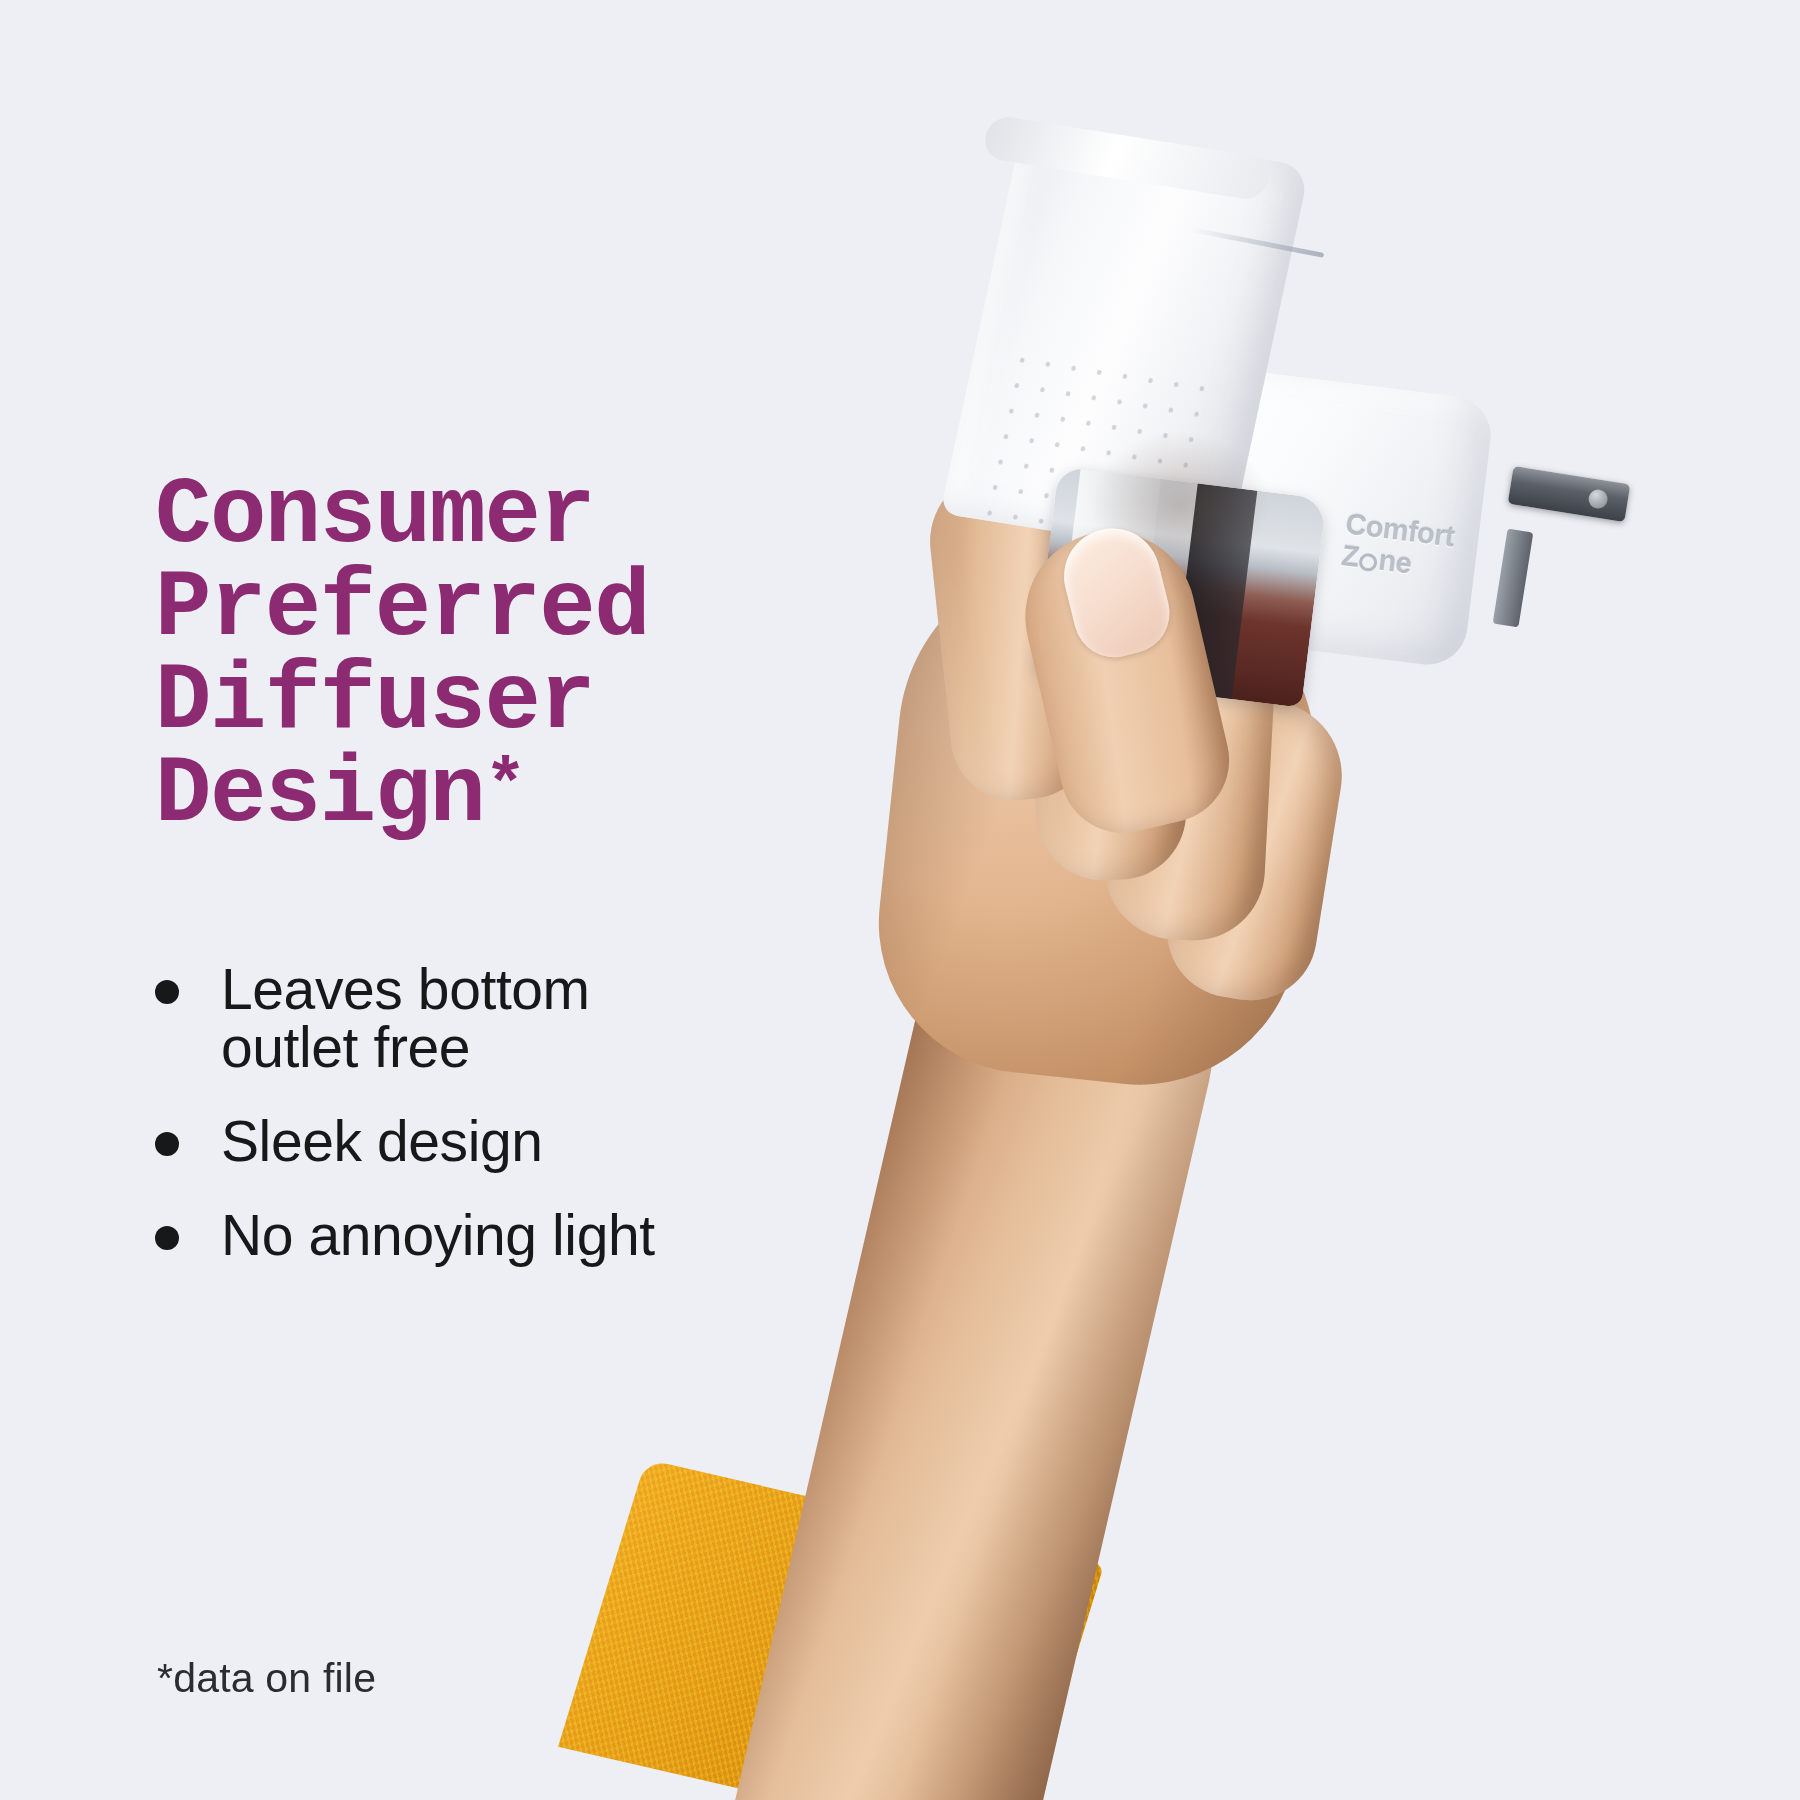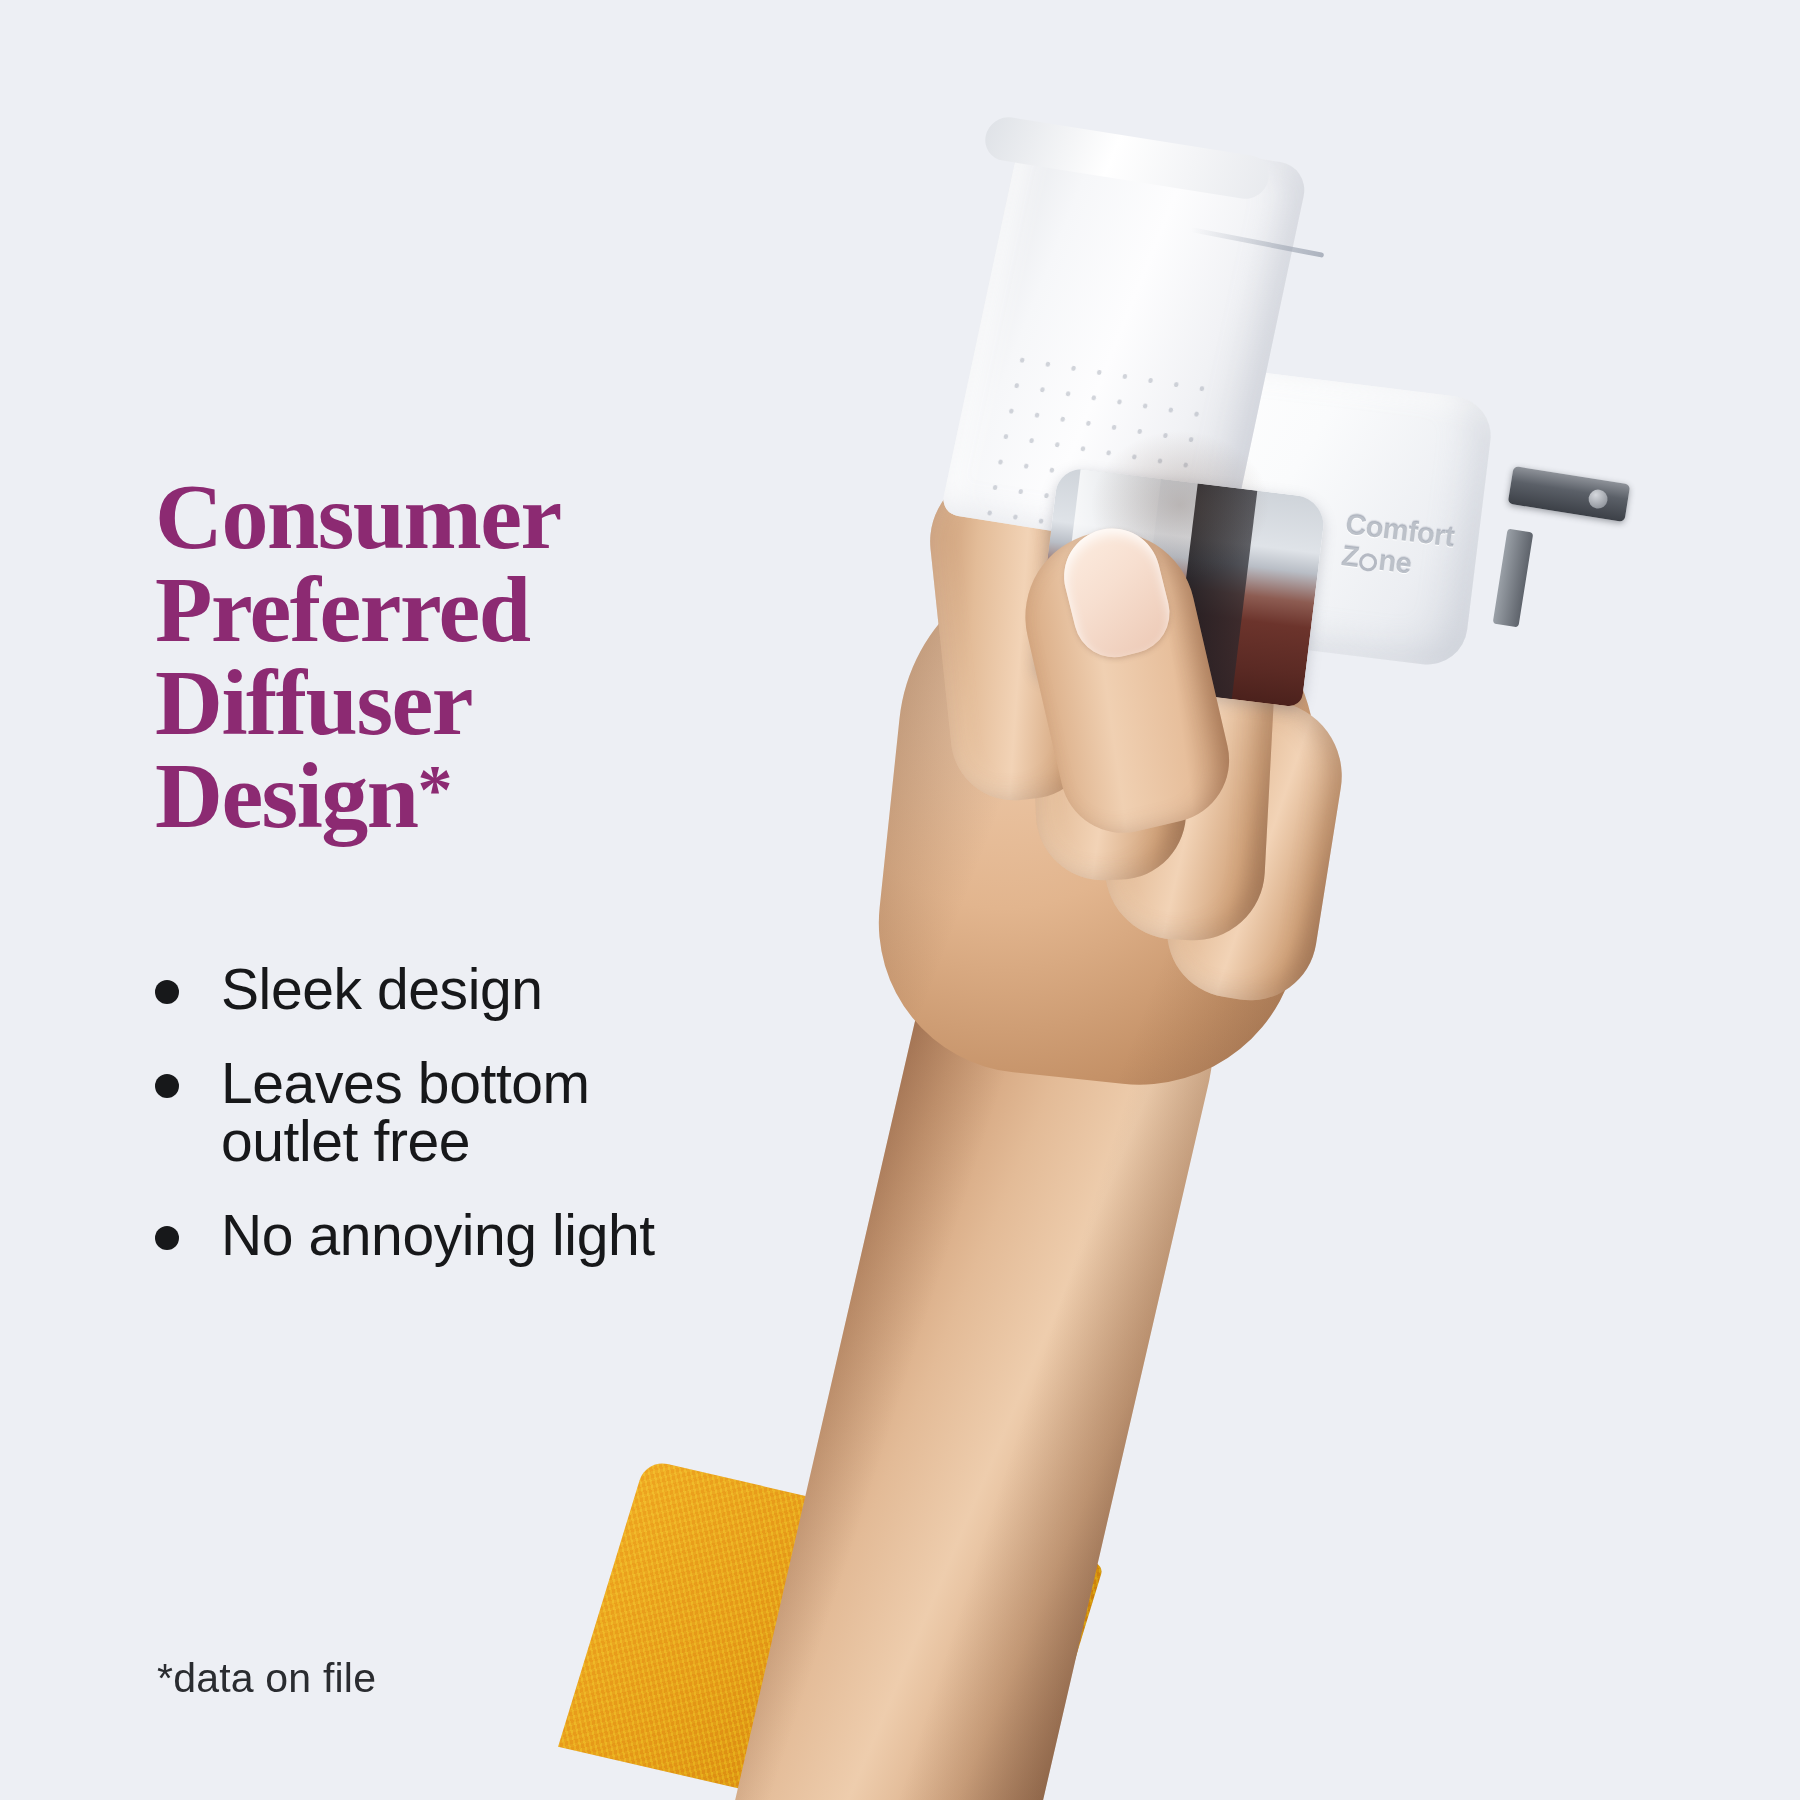--- a/index.html
+++ b/index.html
@@ -18,21 +18,21 @@
     left:155px; top:470px;
     width:760px;
   }
   .headline {
     color:#8c2a72;
     font-weight:bold;
     font-size:94px;
     line-height:0.99;
     letter-spacing:-1.5px;
     white-space:pre-line;
-    font-family:Liberation Serif, serif;
+    font-family:Liberation Mono, monospace;
   }
   .headline .star { font-size:70px; vertical-align:14px; letter-spacing:0; }
 
   .bullets { position:absolute; left:155px; top:960px; width:760px; }
   .bullet-row { display:flex; align-items:flex-start; margin-bottom:36px; }
   .bullet-row:last-child { margin-bottom:16px; }
   .dot {
     width:24px; height:24px; border-radius:50%;
     background:#17181a; flex:0 0 auto;
     margin-top:20px; margin-right:42px;
@@ -326,26 +326,26 @@
   <div class="text-col">
     <div class="headline"><span>Consumer
 Preferred
 Diffuser
 Design</span><span class="star">*</span></div>
   </div>
 
   <div class="bullets">
     <div class="bullet-row">
       <span class="dot"></span>
-      <span class="bullet-text">Sleek design</span>
+      <span class="bullet-text">Leaves bottom
+outlet free</span>
     </div>
     <div class="bullet-row">
       <span class="dot"></span>
-      <span class="bullet-text">Leaves bottom
-outlet free</span>
+      <span class="bullet-text">Sleek design</span>
     </div>
     <div class="bullet-row">
       <span class="dot"></span>
       <span class="bullet-text">No annoying light</span>
     </div>
   </div>
 
   <div class="footnote">*data on file</div>
 
 </div>

